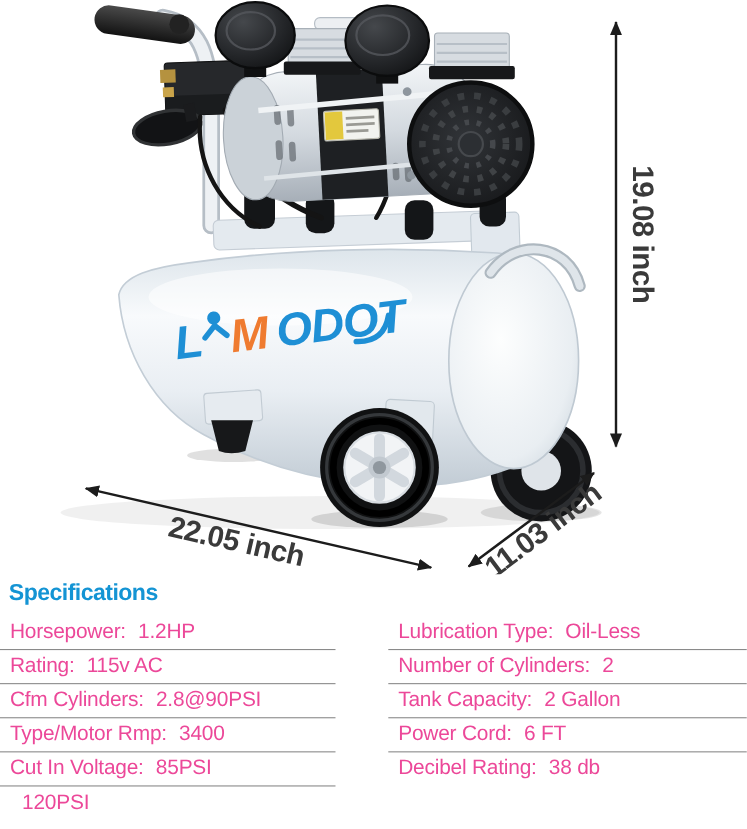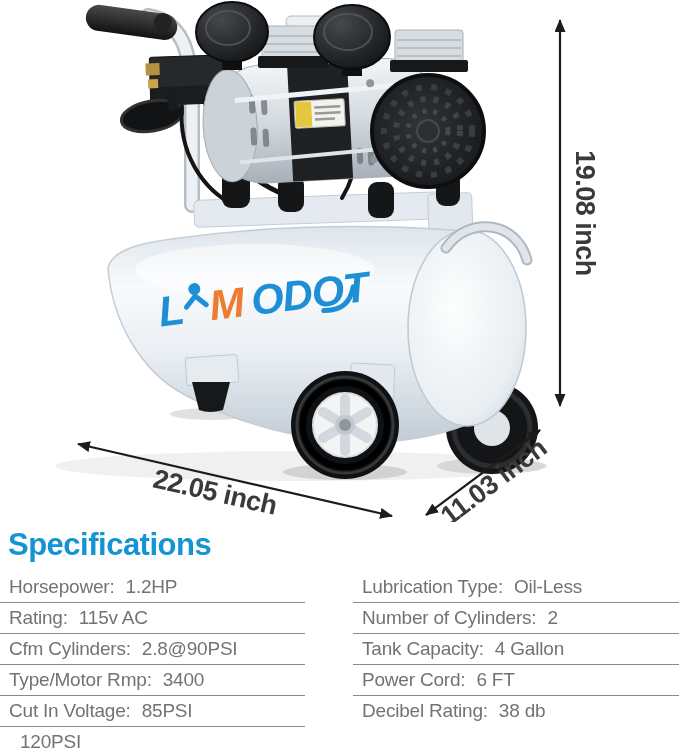--- a/index.html
+++ b/index.html
@@ -2,26 +2,26 @@
 <html><head>
 <meta charset="utf-8">
 <style>
   html,body{margin:0;padding:0;background:#ffffff;}
   #stage{position:relative;width:679px;height:754px;background:#ffffff;overflow:hidden;
          font-family:"Liberation Sans", sans-serif;}
   #figure{position:absolute;left:0;top:0;width:679px;height:522px;}
   #figure svg{display:block;}
   
   #specs{position:absolute;left:0;top:522px;width:679px;padding-top:5px;}
-  #specs h2{margin:0 0 9px 8px;font-size:31px;font-weight:bold;color:#1494d4;letter-spacing:-0.5px;}
+  #specs h2{margin:0 0 9px 8px;font-size:21px;font-weight:bold;color:#1494d4;letter-spacing:-0.5px;}
   .columns{display:flex;}
   .col-left{width:305px;margin-right:48px;}
   .col-right{flex:1;}
   .spec-row{height:30px;display:flex;align-items:center;border-bottom:1.5px solid #8a8a8a;
-            font-size:19px;color:#737373;padding-left:9px;letter-spacing:-0.2px;white-space:nowrap;}
+            font-size:19px;color:#ec4899;padding-left:9px;letter-spacing:-0.2px;white-space:nowrap;}
   .spec-row:last-child{border-bottom:none;}
   .spec-value{margin-left:11px;}
   .dim-label{font-weight:bold;font-size:27px;letter-spacing:-0.5px;}
   .logo-text{font-weight:bold;font-style:italic;font-size:42px;letter-spacing:-1px;}
 </style>
 </head>
 <body>
 
 <div id="stage">
 
@@ -271,21 +271,21 @@
         <div class="spec-row">
           <span class="spec-label">Lubrication Type:</span>
           <span class="spec-value">Oil-Less</span>
         </div>
         <div class="spec-row">
           <span class="spec-label">Number of Cylinders:</span>
           <span class="spec-value">2</span>
         </div>
         <div class="spec-row">
           <span class="spec-label">Tank Capacity:</span>
-          <span class="spec-value">4 Gallon</span>
+          <span class="spec-value">2 Gallon</span>
         </div>
         <div class="spec-row">
           <span class="spec-label">Power Cord:</span>
           <span class="spec-value">6 FT</span>
         </div>
         <div class="spec-row">
           <span class="spec-label">Decibel Rating:</span>
           <span class="spec-value">38 db</span>
         </div>
       </div>

